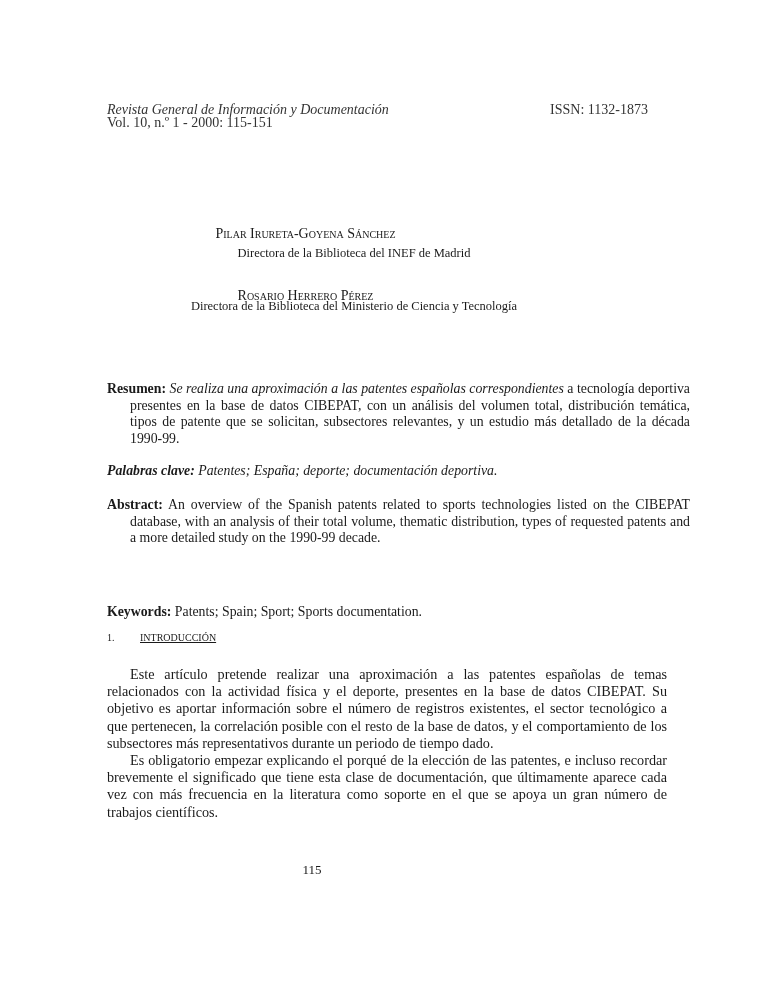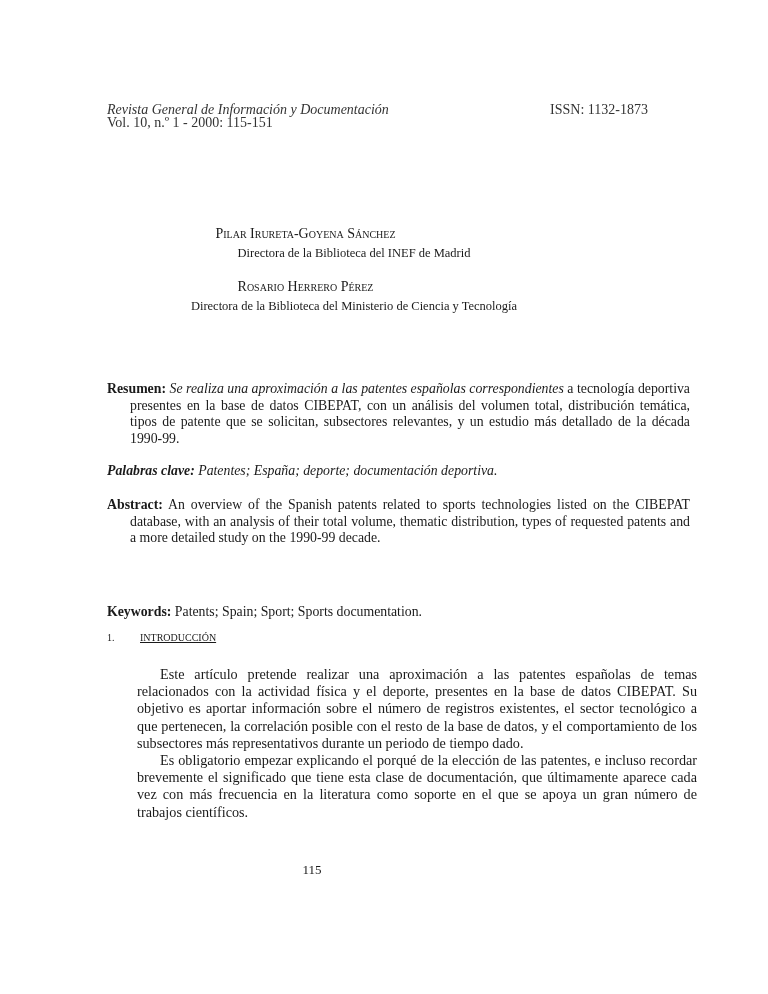--- a/index.html
+++ b/index.html
@@ -30,21 +30,21 @@
   <div class="hdr-journal">Revista General de Información y Documentación</div>
   <div>Vol. 10, n.º 1 - 2000: 115-151</div>
 </div>
 <div class="abs hdr hdr-right">ISSN: 1132-1873</div>
 
 <div class="abs title">
 </div>
 
 <div class="abs author" style="top:226px;">Pilar Irureta-Goyena Sánchez</div>
 <div class="abs affil" style="top:246px;">Directora de la Biblioteca del INEF de Madrid</div>
-<div class="abs author" style="top:279px;text-align:center;">Rosario Herrero Pérez</div>
+<div class="abs author" style="top:288px;text-align:center;">Rosario Herrero Pérez</div>
 <div class="abs affil" style="top:299px;">Directora de la Biblioteca del Ministerio de Ciencia y Tecnología</div>
 
 <div class="abs body hang" style="top:381px;">
   <span class="b">Resumen:</span>
   <span class="i">Se realiza una aproximación a las patentes españolas correspondientes</span>
   <span>a tecnología deportiva presentes en la base de datos CIBEPAT, con un análisis del volumen total, distribución temática, tipos de patente que se solicitan, subsectores relevantes, y un estudio más detallado de la década 1990-99.</span>
 </div>
 
 <div class="abs body hang" style="top:463px;font-style:italic;">
   <span class="b">Palabras clave:</span>
@@ -58,18 +58,18 @@
 
 <div class="abs body hang" style="top:604px;">
   <span class="b">Keywords:</span>
   <span>Patents; Spain; Sport; Sports documentation.</span>
 </div>
 
 <div class="abs sec">
   <span class="num">1.</span><span>INTRODUCCIÓN</span>
 </div>
 
-<div class="abs body para" style="top:666px; font-size:14.2px; line-height:17.2px;margin-left:30px;">
+<div class="abs body para" style="top:666px; font-size:14.2px; line-height:17.2px;">
   <p>Este artículo pretende realizar una aproximación a las patentes españolas de temas relacionados con la actividad física y el deporte, presentes en la base de datos CIBEPAT. Su objetivo es aportar información sobre el número de registros existentes, el sector tecnológico a que pertenecen, la correlación posible con el resto de la base de datos, y el comportamiento de los subsectores más representativos durante un periodo de tiempo dado.</p>
   <p>Es obligatorio empezar explicando el porqué de la elección de las patentes, e incluso recordar brevemente el significado que tiene esta clase de documentación, que últimamente aparece cada vez con más frecuencia en la literatura como soporte en el que se apoya un gran número de trabajos científicos.</p>
 </div>
 
 <div class="abs pagenum">115</div>
 
 </body></html>

